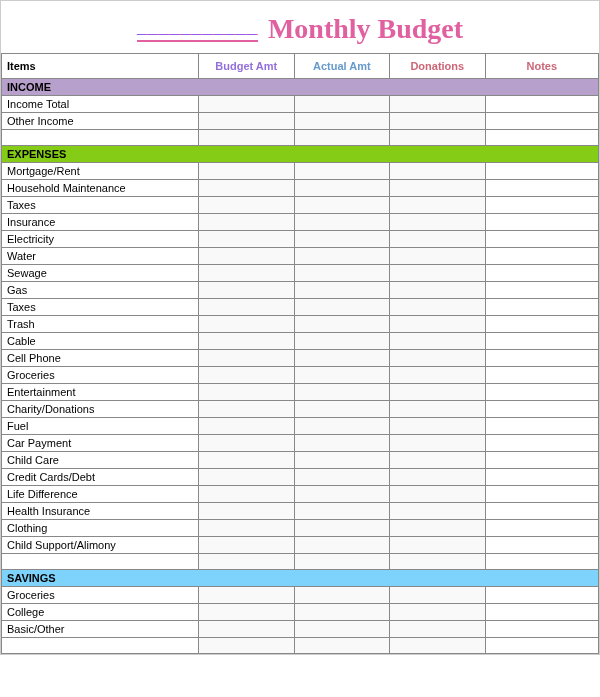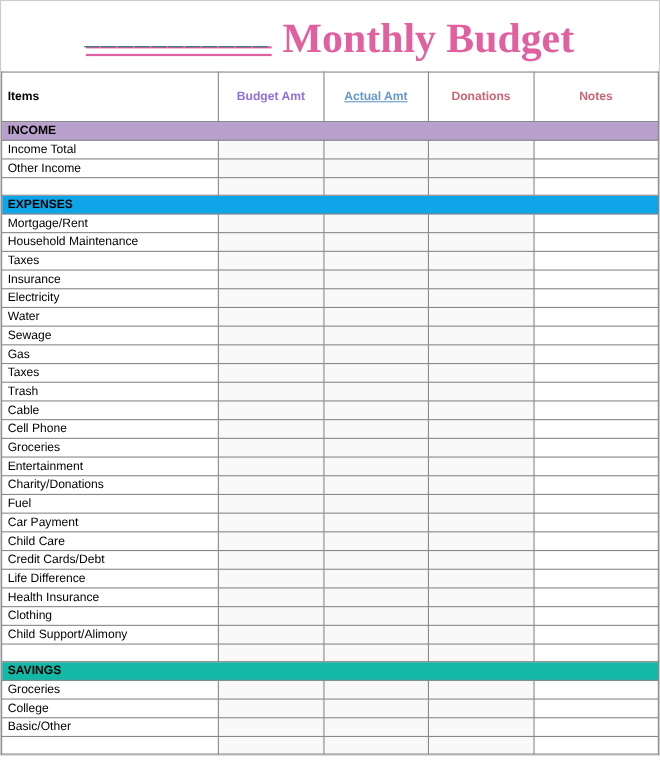--- a/index.html
+++ b/index.html
@@ -17,71 +17,72 @@
     }
     
     .header {
       display: flex;
       align-items: center;
       justify-content: center;
       padding: 12px 20px 8px 20px;
       gap: 10px;
     }
     .header-underline {
-      color: #0f766e;
-      font-size: 24px;
+      color: #8b5cf6;
+      font-size: 18px;
       letter-spacing: 2px;
       text-decoration: underline;
       text-decoration-color: #e060a0;
       font-style: italic;
       min-width: 120px;
       text-align: center;
       border-bottom: 2px solid #e060a0;
       padding-bottom: 2px;
+      font-family: Liberation Serif, serif;
     }
     .header-title {
       color: #e060a0;
-      font-size: 38px;
+      font-size: 28px;
       font-weight: bold;
       font-family: 'Georgia', serif;
     }
     
     .budget-table {
       width: 100%;
       border-collapse: collapse;
       font-size: 11px;
     }
     .budget-table th {
-      padding: 16px 5px;
+      padding: 6px 5px;
       text-align: center;
       font-size: 11px;
       font-weight: bold;
       border: 1px solid #888;
     }
     .col-items { width: 33%; text-align: left !important; }
     .col-budget { width: 16%; color: #9370db; }
-    .col-actual { width: 16%; color: #6699cc; text-decoration: underline; }
+    .col-actual { width: 16%; color: #6699cc; }
     .col-diff   { width: 16%; color: #cc6677; }
     .col-notes  { width: 19%; color: #cc6677; }
 
     .budget-table td {
       padding: 2px 5px;
       border: 1px solid #888;
       height: 16px;
       font-size: 11px;
     }
     .section-header td {
       background: #b8a0cc;
       font-weight: bold;
       font-size: 11px;
       padding: 2px 5px;
     }
     .section-header-income td { background: #b8a0cc; }
-    .section-header-expenses td { background: #0ea5e9; }
-    .section-header-savings td { background: #14b8a6; }
+    .section-header-expenses td { background: #84cc16; }
+    .section-header-savings td { background: #7dd3fc; }
 
     .row-plain td { background: #fff; }
 
     
     .row-plain td:nth-child(2),
     .row-plain td:nth-child(3),
     .row-plain td:nth-child(4) {
       background: #f9f9f9;
     }
 

